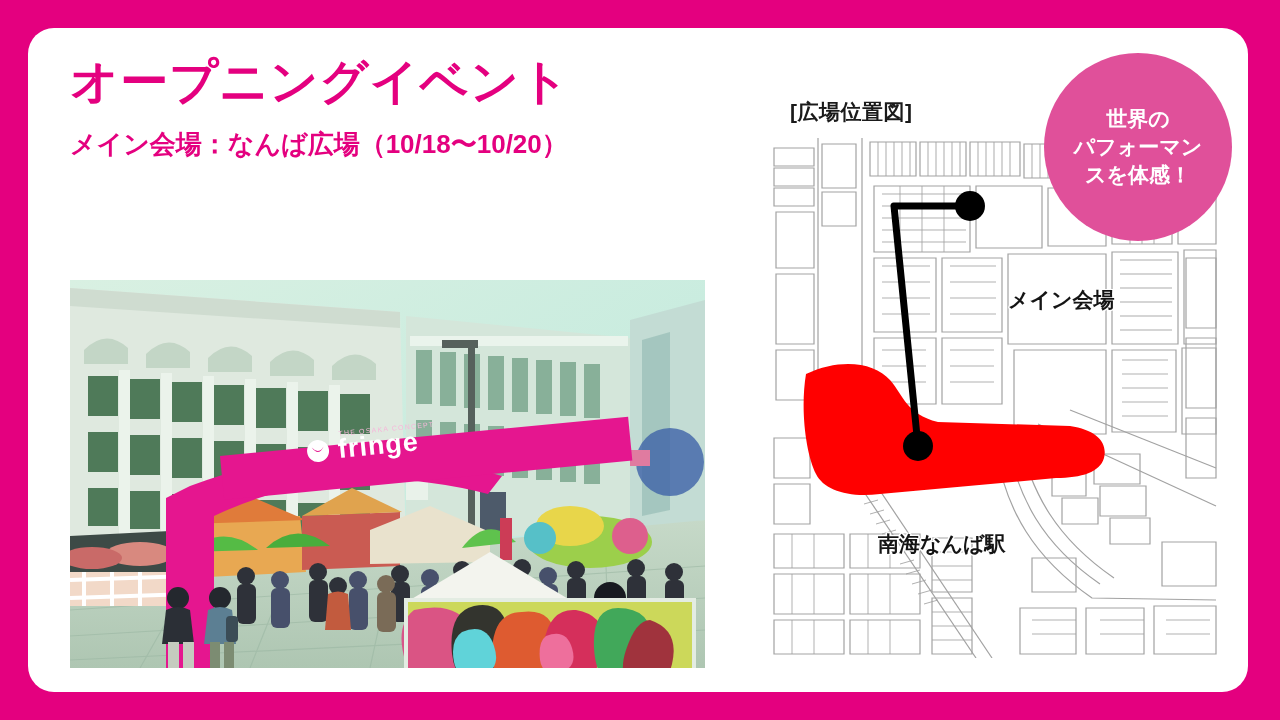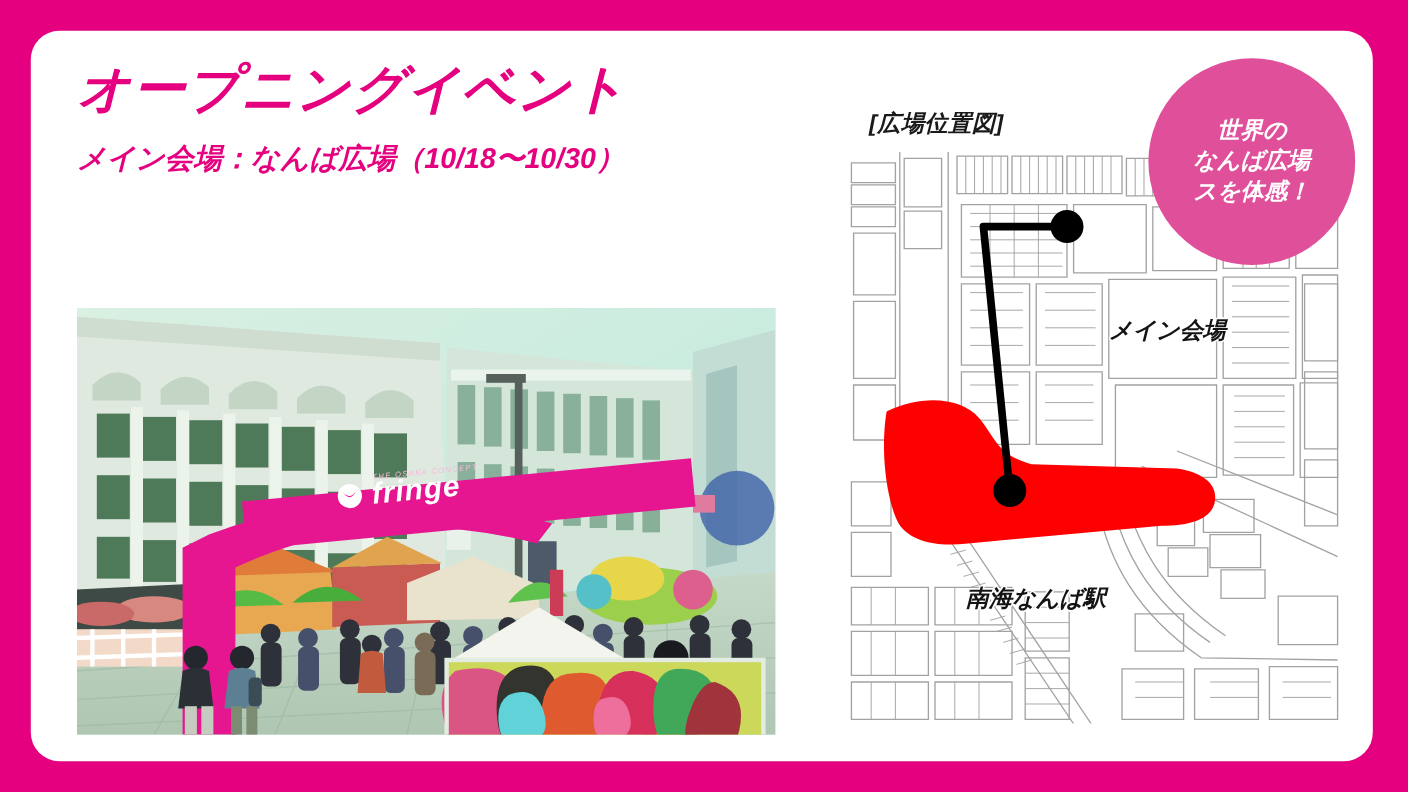--- a/index.html
+++ b/index.html
@@ -12,21 +12,20 @@
   }
 
   
   #card {
     position:absolute;
     left:28px; top:28px;
     width:1220px; height:664px;
     background:#ffffff;
     border-radius:26px;
     overflow:hidden;
-    font-style:italic;
   }
 
   
   #left-col { position:absolute; left:42px; top:28px; width:700px; }
 
   #page-title {
     color:#E4007F;
     font-size:48px;
     font-weight:bold;
     letter-spacing:1px;
@@ -112,21 +111,21 @@
     z-index:5;
   }
 </style>
 </head>
 <body>
 
 <div id="card">
 
   <div id="left-col">
     <h1 id="page-title">オープニングイベント</h1>
-    <h2 id="venue-subtitle">メイン会場：なんば広場（10/18〜10/30）</h2>
+    <h2 id="venue-subtitle">メイン会場：なんば広場（10/18〜10/20）</h2>
   </div>
 
   <div id="event-photo">
     <svg viewBox="0 0 635 388" preserveAspectRatio="none">
       <defs>
         <linearGradient id="skyg" x1="0" y1="0" x2="1" y2="1">
           <stop offset="0" stop-color="#d9f0e2"></stop>
           <stop offset="0.55" stop-color="#c9ecdf"></stop>
           <stop offset="1" stop-color="#b9e3e6"></stop>
         </linearGradient>
@@ -563,17 +562,17 @@
         <circle cx="200" cy="68" r="15" fill="#000000"></circle>
       </svg>
 
       <div class="map-label" id="label-plaza">メイン会場</div>
       <div class="map-label" id="label-station">南海なんば駅</div>
     </div>
   </div>
 
   <div id="highlight-badge">
     <span>世界の</span>
-    <span>なんば広場</span>
+    <span>パフォーマン</span>
     <span>スを体感！</span>
   </div>
 
 </div>
 
 </body></html>

